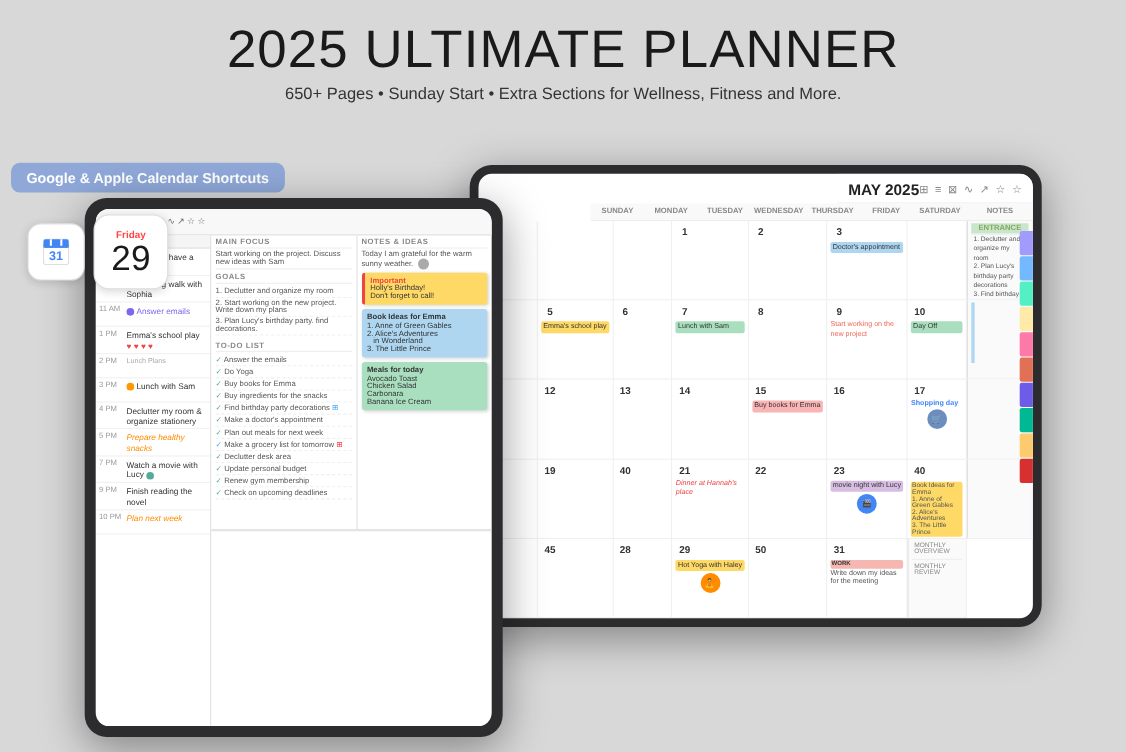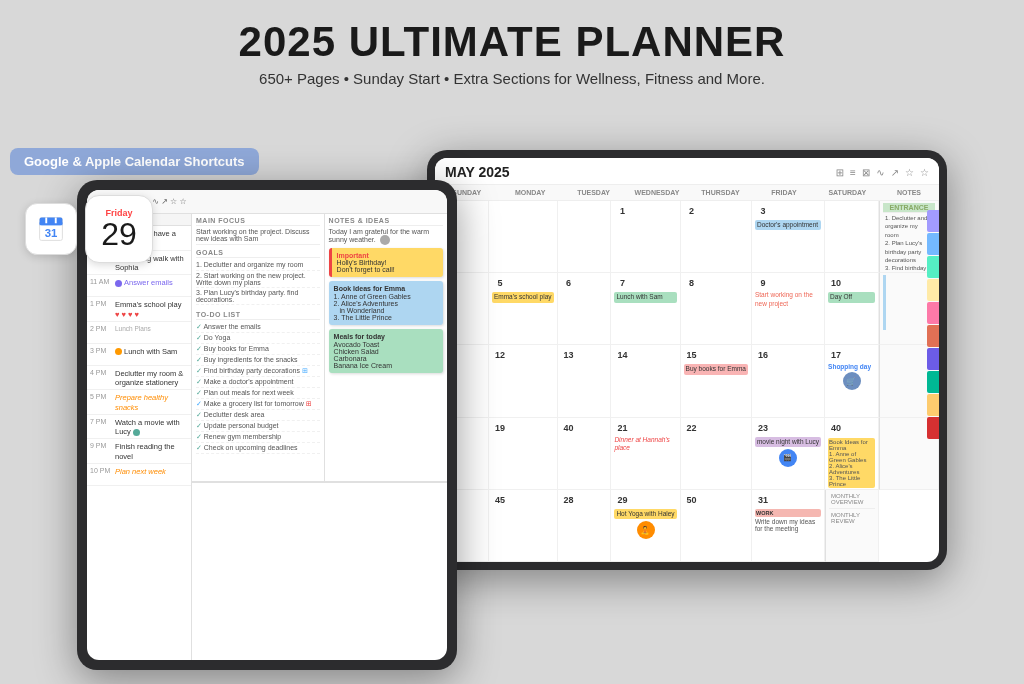--- a/index.html
+++ b/index.html
@@ -11,22 +11,22 @@
       overflow: hidden;
       position: relative;
     }
 
     
     .header {
       text-align: center;
       padding: 18px 0 8px;
     }
     .main-title {
-      font-size: 42px;
-      font-weight: 700;
+      font-size: 48px;
+      font-weight: 400;
       color: #1a1a1a;
       letter-spacing: 1px;
     }
     .subtitle {
       font-size: 15px;
       color: #333;
       margin-top: 4px;
       font-weight: 400;
     }
 
@@ -341,20 +341,21 @@
       margin: 2px auto;
     }
     .cal-circle.blue { background: #4285f4; }
     .cal-circle.orange { background: #ff8c00; }
     .cal-circle.cart { background: #6c8ebf; }
 
     .cal-screen-inner {
       display: flex;
       flex-direction: column;
       height: 100%;
+      align-items: flex-end;
     }
     .cal-body {
       flex: 1;
       display: flex;
       overflow: hidden;
     }
     .cal-main {
       flex: 1;
       overflow: hidden;
     }

